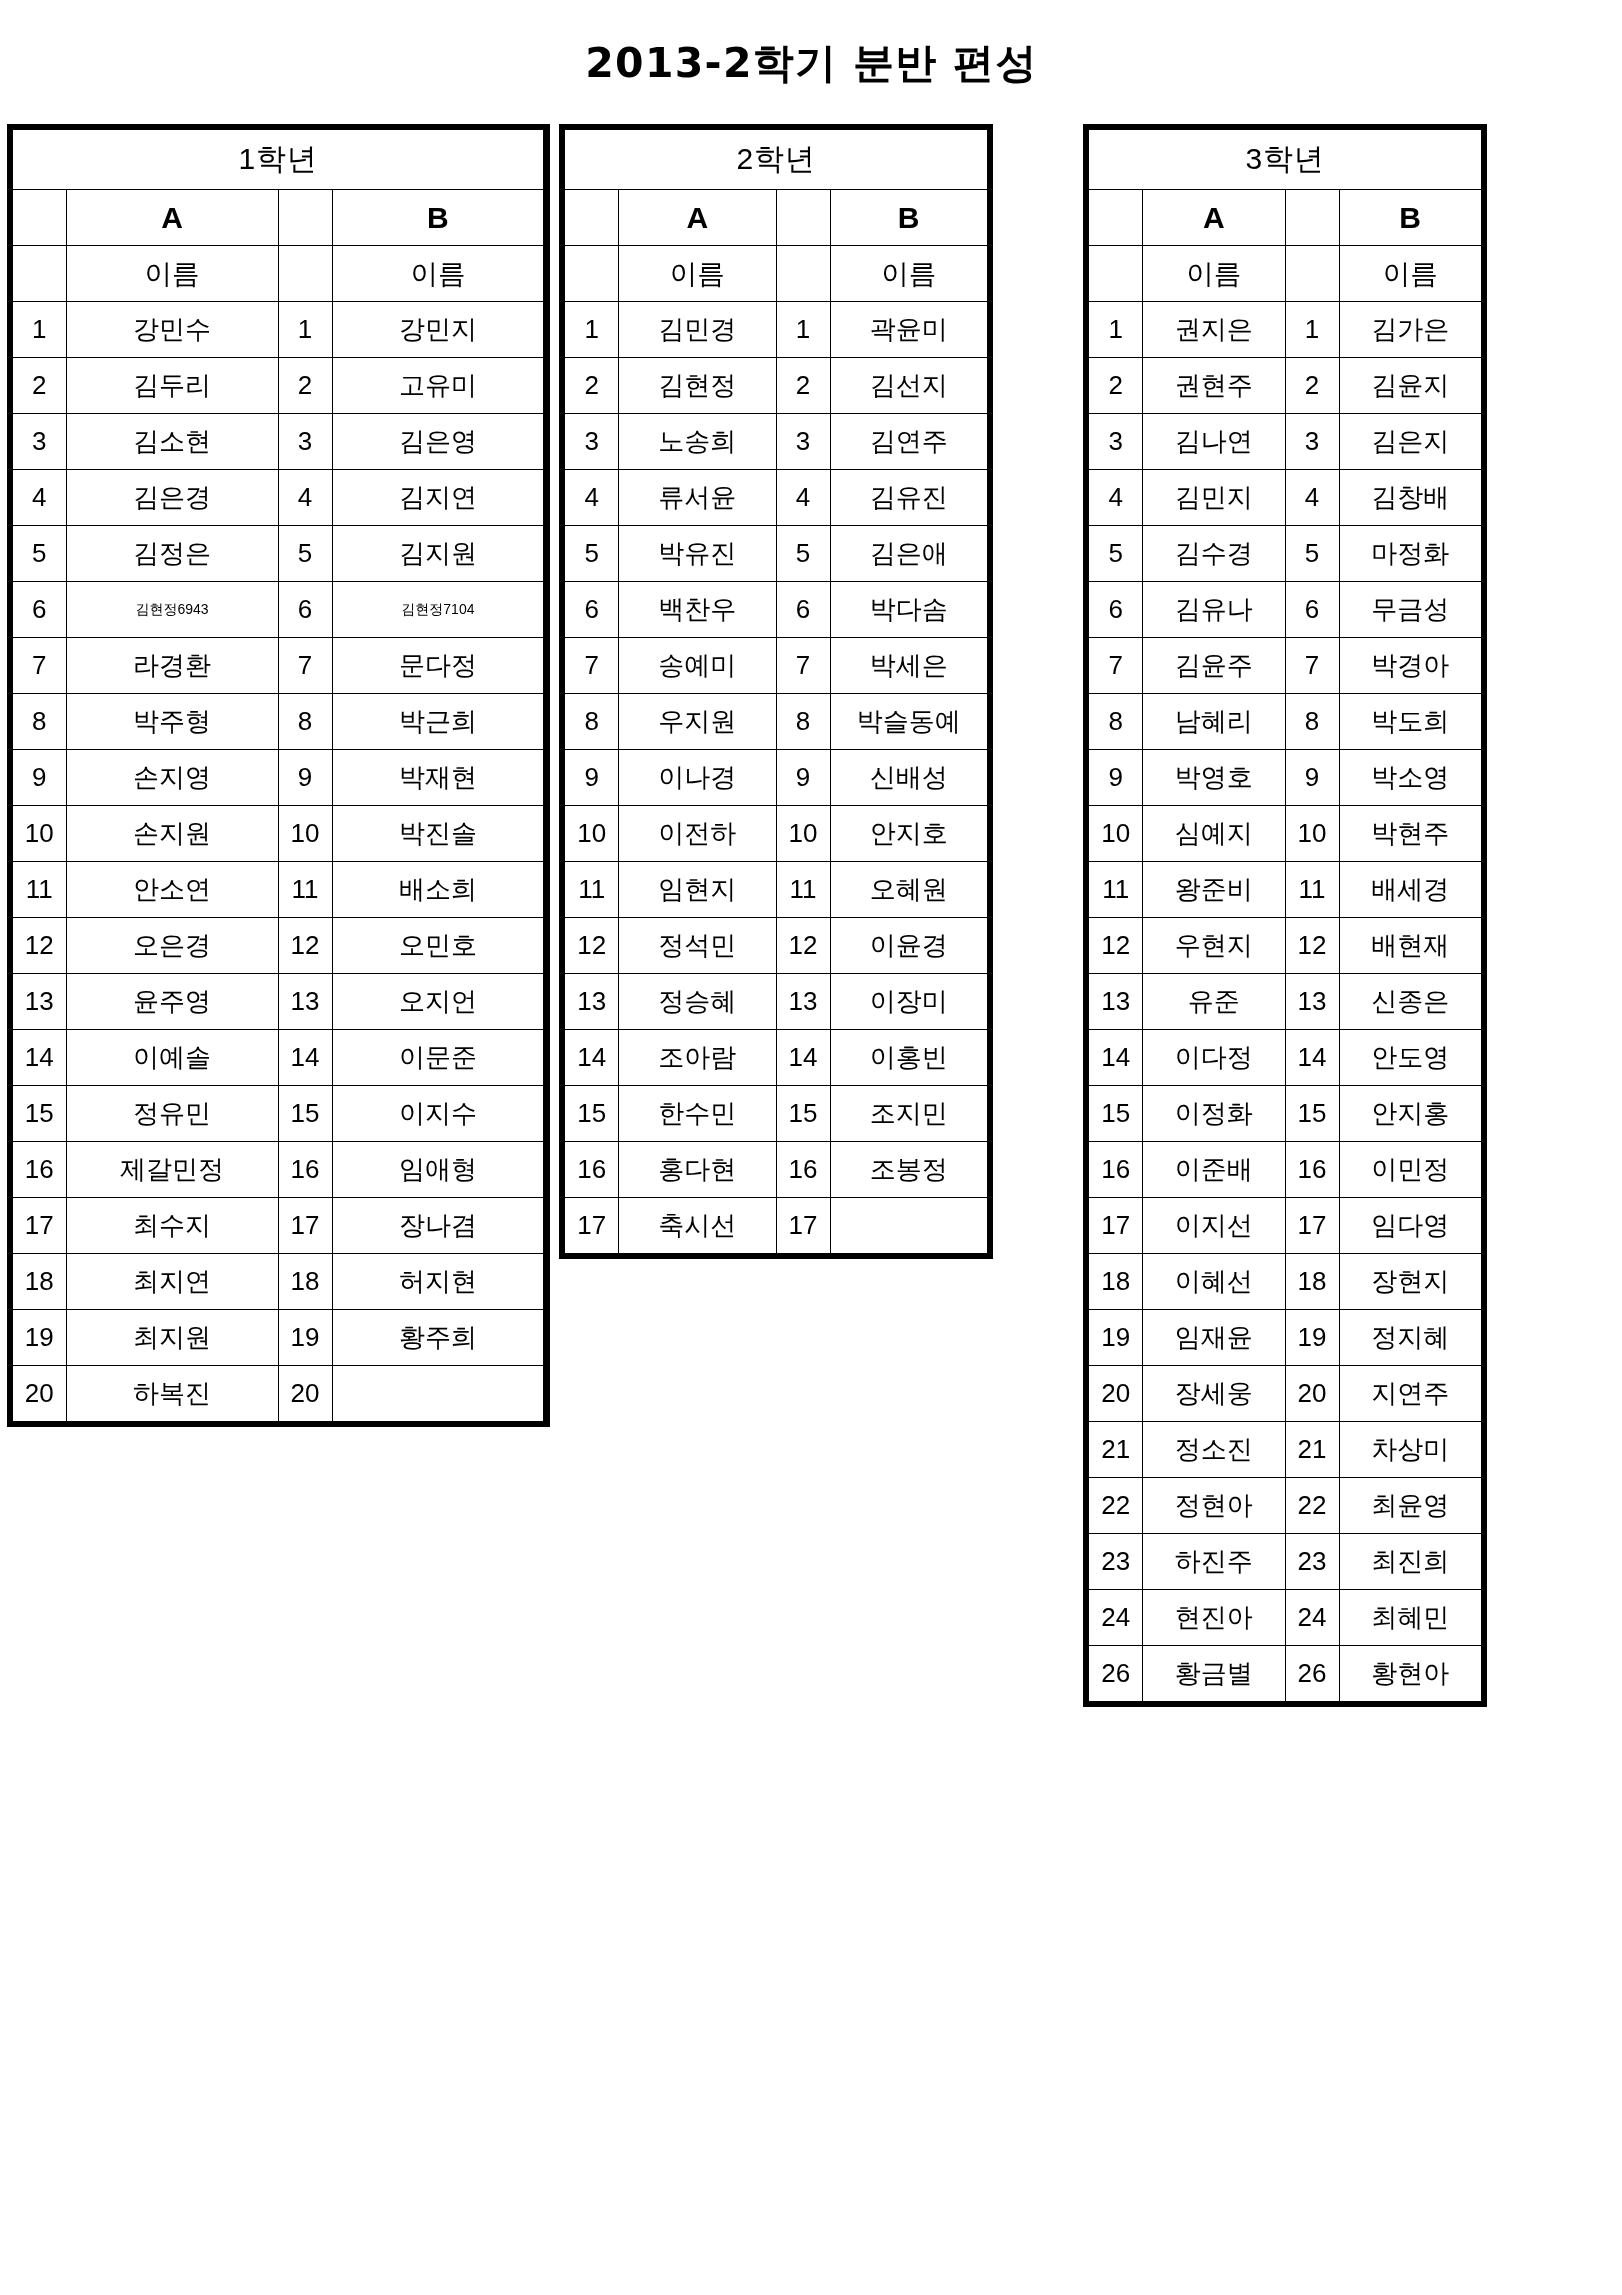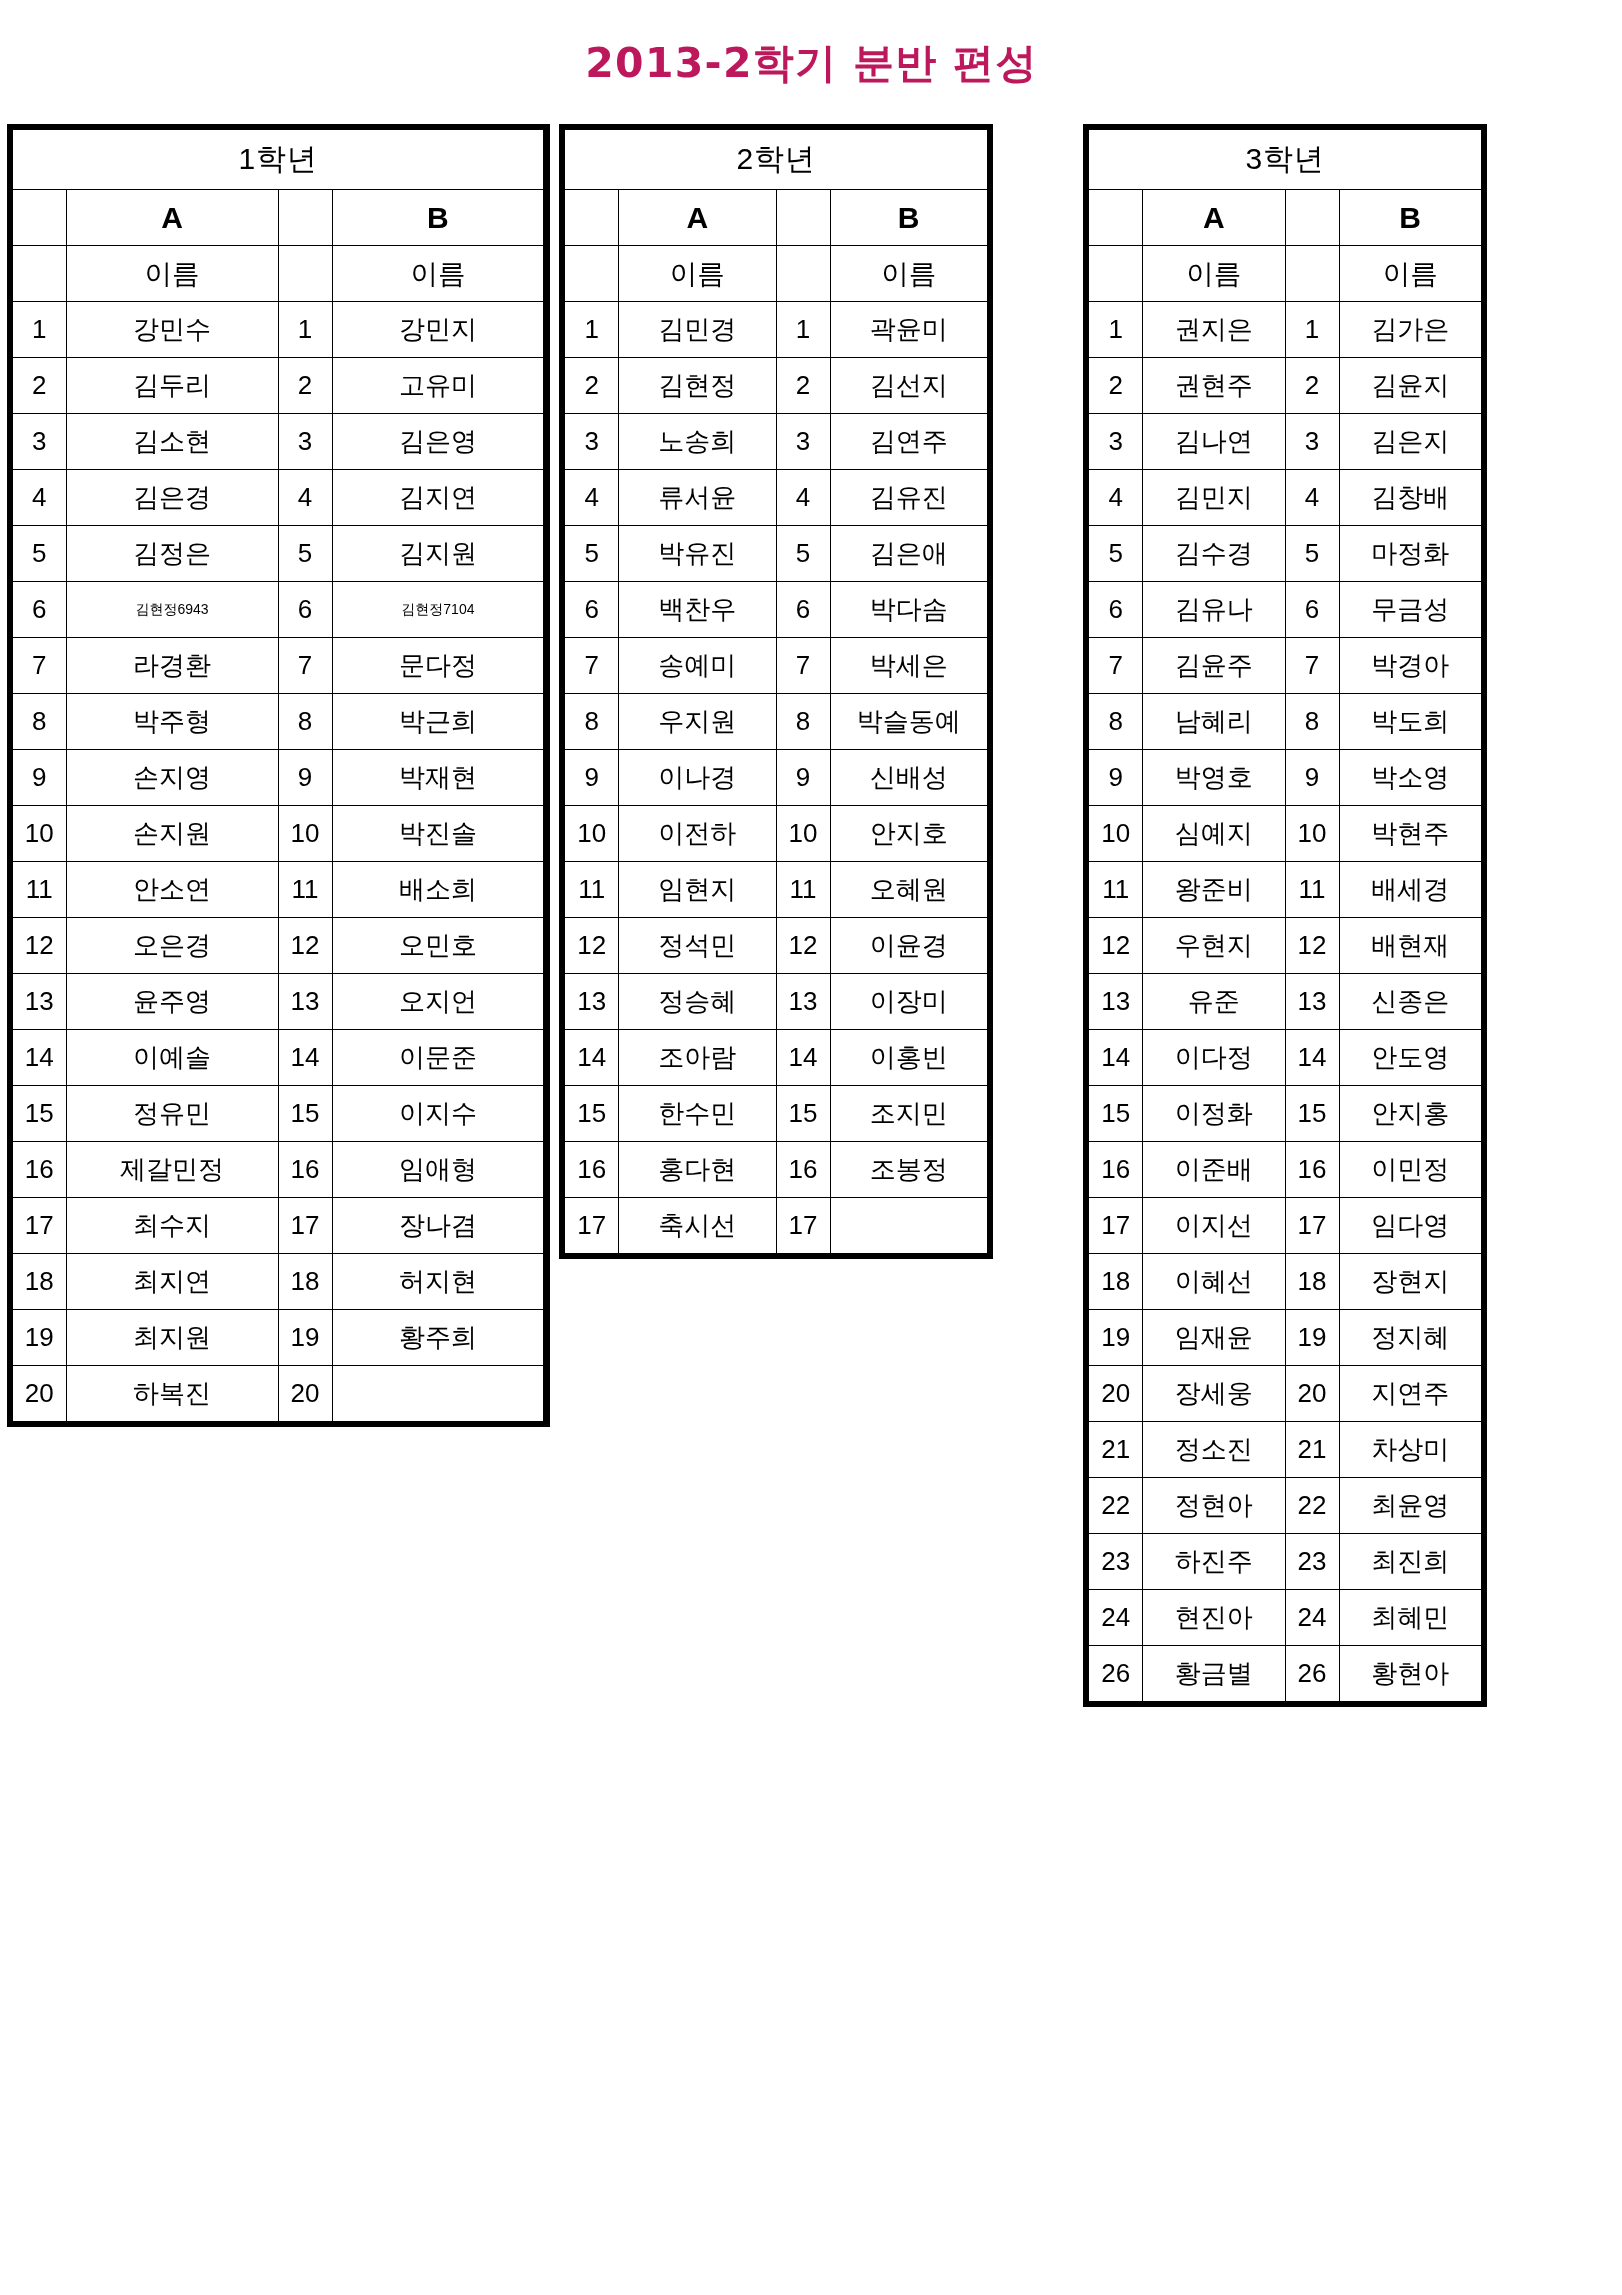--- a/index.html
+++ b/index.html
@@ -21,21 +21,21 @@
   }
   .doc-title {
     position: absolute;
     top: 36px;
     left: 0;
     width: 1623px;
     text-align: center;
     font-size: 41px;
     font-weight: bold;
     letter-spacing: 1.3px;
-    color: #be185d;
+    color: #000000;
     font-family: "DejaVu Sans", sans-serif;
   }
 
   
   .grade-block {
     position: absolute;
     background: #000;
     padding: 5.2px;
     box-sizing: border-box;
   }

